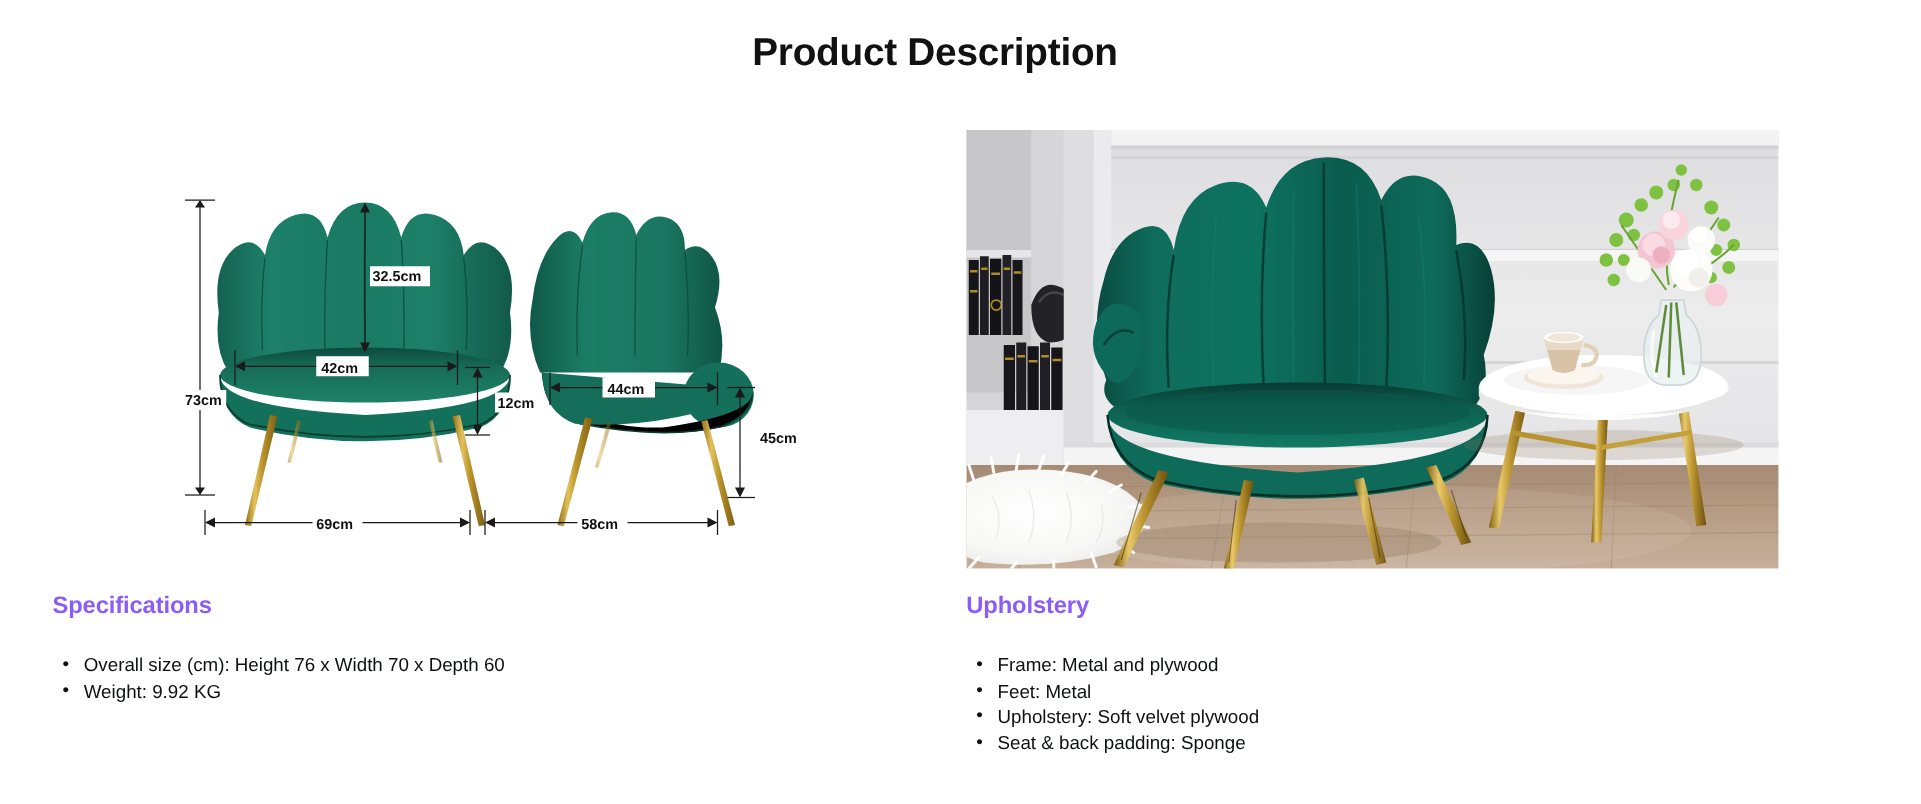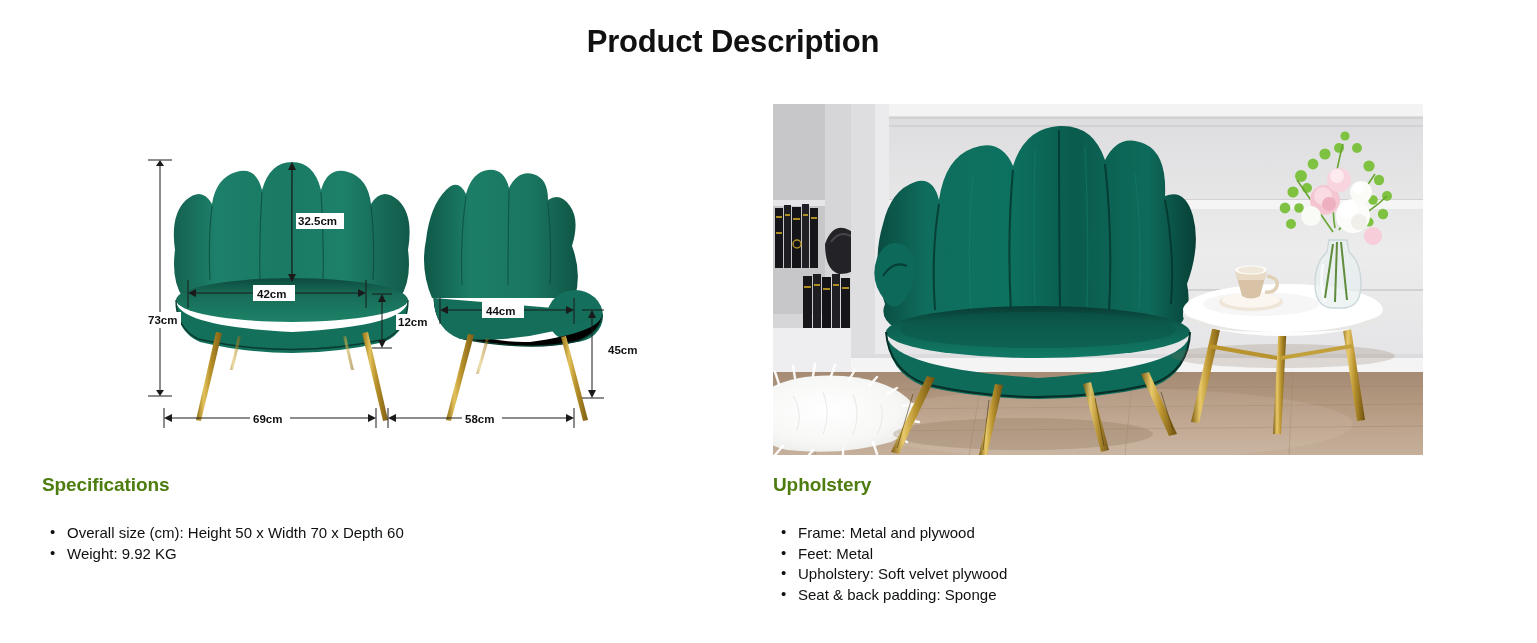--- a/index.html
+++ b/index.html
@@ -13,21 +13,21 @@
     height: 643px;
     position: relative;
     font-family: "Liberation Sans", sans-serif;
     color: #0f1111;
     overflow: hidden;
   }
 
   
   #page-title {
     position: absolute;
-    left: 0; top: 24px;
+    left: 15px; top: 24px;
     width: 1466px;
     text-align: center;
     font-size: 31px;
     font-weight: bold;
     letter-spacing: -0.2px;
     color: #111111;
   }
 
   
   .col { position: absolute; top: 0; }
@@ -49,21 +49,21 @@
     width: 650px; height: 351px;
     overflow: hidden;
   }
   #room-photo svg { display: block; }
 
   
   .section-heading {
     position: absolute;
     font-size: 19px;
     font-weight: bold;
-    color: #4d7c0f;
+    color: #8b5cf6;
     letter-spacing: -0.1px;
   }
   #specifications-heading { left: 42px; top: 474px; }
   #materials-heading      { left: 13px; top: 474px; }
 
   .spec-list {
     position: absolute;
     margin: 0;
     padding: 0 0 0 25px;
     list-style: none;
@@ -253,21 +253,21 @@
 
         <rect x="342" y="290" width="40" height="16" fill="#ffffff"></rect>
         <text x="345" y="303">58cm</text>
       </g>
     </svg>
   </div>
 
   <div class="section-heading" id="specifications-heading">Specifications</div>
 
   <ul class="spec-list" id="specifications-list">
-    <li>Overall size (cm): Height 50 x Width 70 x Depth 60</li>
+    <li>Overall size (cm): Height 76 x Width 70 x Depth 60</li>
     <li>Weight: 9.92 KG</li>
   </ul>
 </div>
 
 <div class="col" id="col-right">
 
   <div id="room-photo">
     <svg width="650" height="351" viewBox="0 0 650 351" xmlns="http://www.w3.org/2000/svg">
       <defs>
         <linearGradient id="wallGrad" x1="0" y1="0" x2="0" y2="1">

